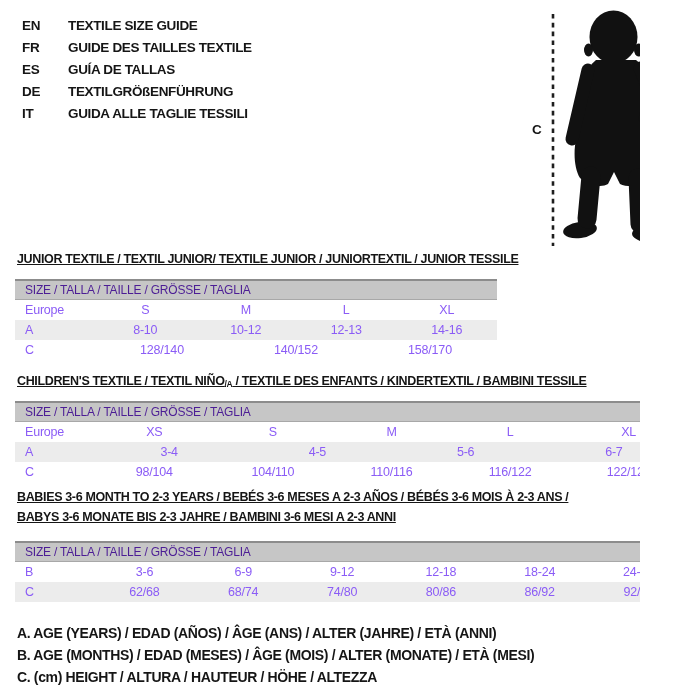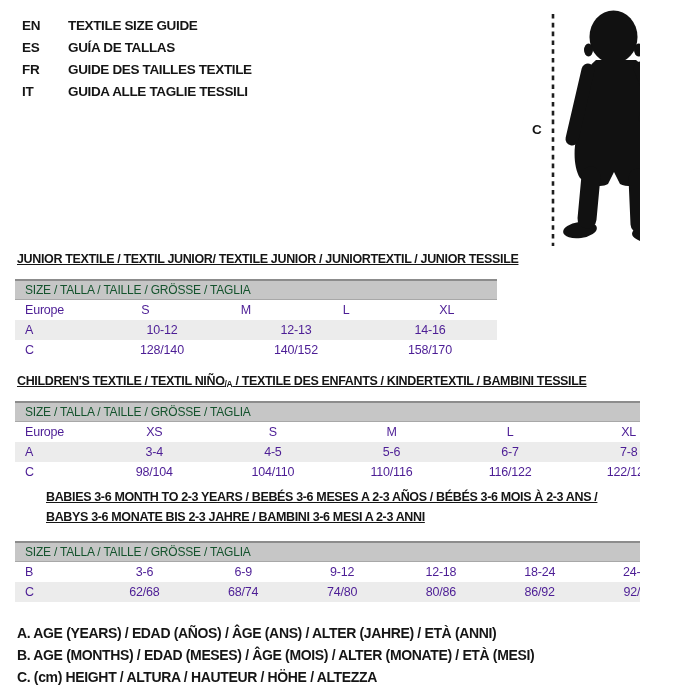--- a/index.html
+++ b/index.html
@@ -27,50 +27,51 @@
   .dash line{stroke:var(--text);}
   .toddler{position:absolute;left:33px;top:1px;}
   .toddler .fll{fill:var(--silhouette);}
   .toddler .stk{stroke:var(--silhouette);fill:none;}
   
   .t-title{position:absolute;font-size:12.5px;font-weight:bold;letter-spacing:-0.35px;color:var(--title-text);white-space:nowrap;text-decoration:underline;}
   .t-line{height:20px;line-height:14px;}
   .t-title .sub{font-size:8.5px;vertical-align:-2px;}
   .tt1{left:17px;top:252px;}
   .tt2{left:17px;top:374px;}
-  .tt3{left:17px;top:490px;margin-left:29px;}
+  .tt3{left:17px;top:490px;}
   
   .s-table{position:absolute;}
   .st1{left:15px;top:279px;width:482px;}
   .st2{left:15px;top:401px;width:673px;}
   .st3{left:15px;top:541px;width:673px;}
   .s-header{
     box-sizing:border-box;height:21px;line-height:18px;padding-left:10px;
     background:var(--header-bar);
     border-top:2px solid var(--border-dark);
     border-bottom:1px solid var(--border-light);
-    font-size:12px;color:#14532d;letter-spacing:-0.2px;white-space:nowrap;
+    font-size:12px;color:#4c1d95;letter-spacing:-0.2px;white-space:nowrap;
   }
-  .s-row{display:flex;height:20px;line-height:20px;font-size:12.5px;letter-spacing:-0.2px;color:#4c1d95;}
+  .s-row{display:flex;height:20px;line-height:20px;font-size:12.5px;letter-spacing:-0.2px;color:#8b5cf6;}
   .s-row.shaded{background:var(--row-shade);}
   .s-label{width:70px;padding-left:10px;}
   .s-cell{flex:1;text-align:center;}
   
   .footnotes{position:absolute;left:17px;top:622px;}
   .footnote{height:22px;line-height:22px;font-size:14px;font-weight:bold;letter-spacing:-0.35px;color:var(--title-text);white-space:nowrap;}
 </style>
 </head>
 <body>
 
 <div class="canvas">
 
   <div class="languages">
       <div class="lang-row"><span class="lang-code">EN</span><span class="lang-label">TEXTILE SIZE GUIDE</span></div>
+      <div class="lang-row"><span class="lang-code">FR</span><span class="lang-label">GUIDE DES TAILLES TEXTILE</span></div>
       <div class="lang-row"><span class="lang-code">ES</span><span class="lang-label">GUÍA DE TALLAS</span></div>
-      <div class="lang-row"><span class="lang-code">FR</span><span class="lang-label">GUIDE DES TAILLES TEXTILE</span></div>
+      <div class="lang-row"><span class="lang-code">DE</span><span class="lang-label">TEXTILGRÖßENFÜHRUNG</span></div>
       <div class="lang-row"><span class="lang-code">IT</span><span class="lang-label">GUIDA ALLE TAGLIE TESSILI</span></div>
     </div>
 
   <div class="figure-area">
     <span class="c-label">C</span>
     <svg class="dash" width="6" height="236" viewBox="0 0 6 236">
       <line x1="3" y1="2" x2="3" y2="234" stroke-width="2.6" stroke-dasharray="4.6 4.2"></line>
     </svg>
     <svg class="toddler" width="112" height="240" viewBox="0 0 112 240">
       <g class="fll">
@@ -98,20 +99,21 @@
       <div class="s-header">SIZE / TALLA / TAILLE / GRÖSSE / TAGLIA</div>
       <div class="s-row">
         <span class="s-label">Europe</span>
         <span class="s-cell">S</span>
         <span class="s-cell">M</span>
         <span class="s-cell">L</span>
         <span class="s-cell">XL</span>
       </div>
       <div class="s-row shaded">
         <span class="s-label">A</span>
+        <span class="s-cell">8-10</span>
         <span class="s-cell">10-12</span>
         <span class="s-cell">12-13</span>
         <span class="s-cell">14-16</span>
       </div>
       <div class="s-row">
         <span class="s-label">C</span>
         <span class="s-cell">128/140</span>
         <span class="s-cell">140/152</span>
         <span class="s-cell">158/170</span>
       </div>
@@ -129,21 +131,20 @@
         <span class="s-cell">M</span>
         <span class="s-cell">L</span>
         <span class="s-cell">XL</span>
       </div>
       <div class="s-row shaded">
         <span class="s-label">A</span>
         <span class="s-cell">3-4</span>
         <span class="s-cell">4-5</span>
         <span class="s-cell">5-6</span>
         <span class="s-cell">6-7</span>
-        <span class="s-cell">7-8</span>
       </div>
       <div class="s-row">
         <span class="s-label">C</span>
         <span class="s-cell">98/104</span>
         <span class="s-cell">104/110</span>
         <span class="s-cell">110/116</span>
         <span class="s-cell">116/122</span>
         <span class="s-cell">122/128</span>
       </div>
     </div>

